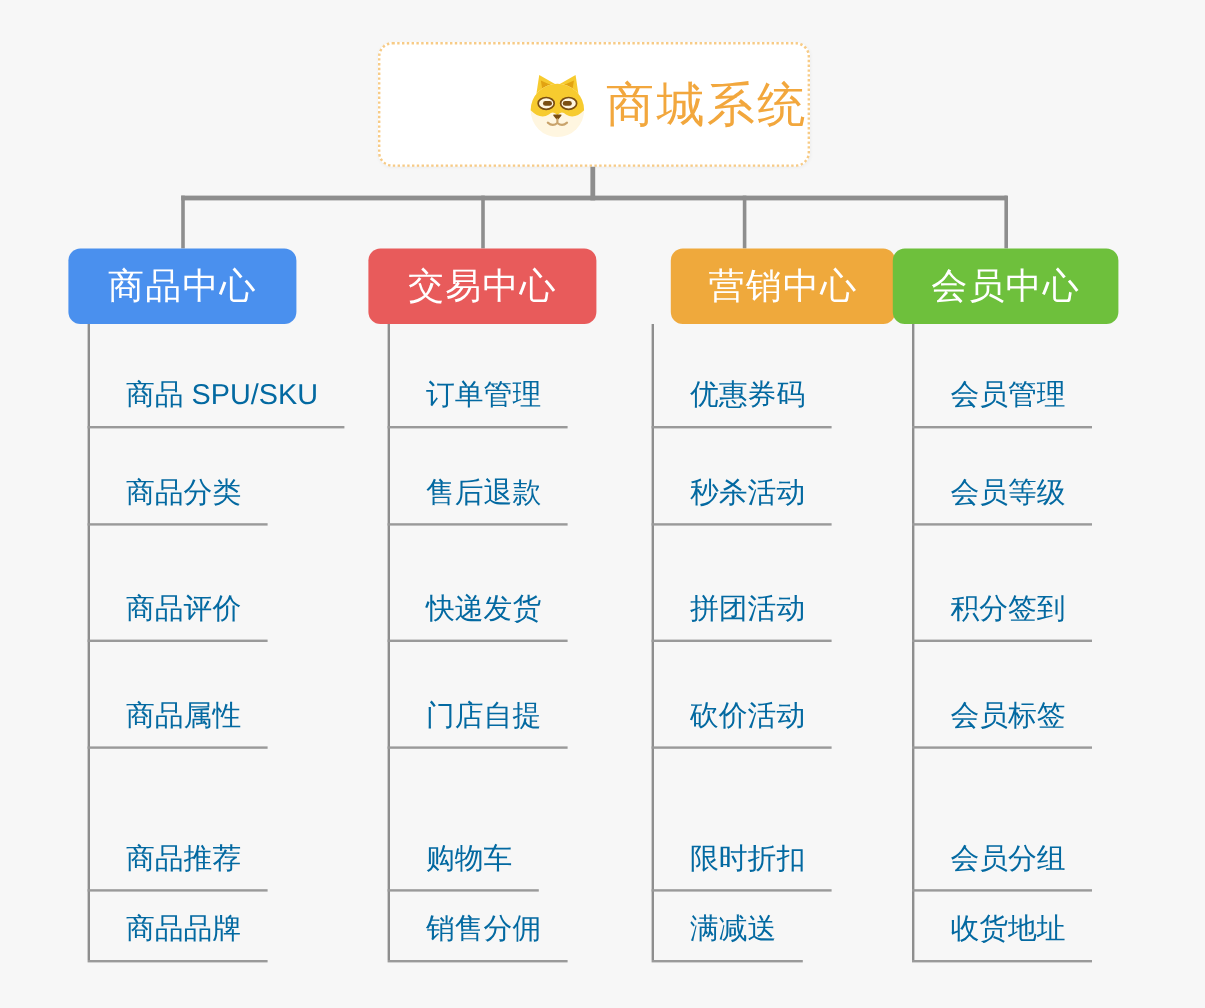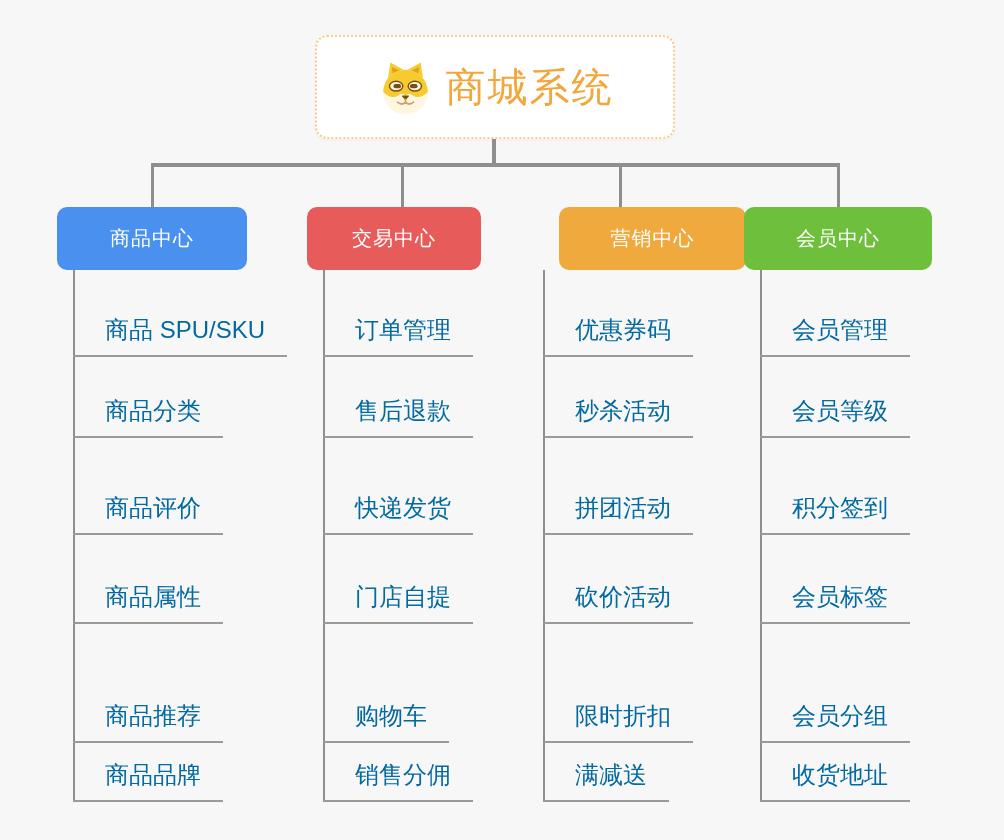--- a/index.html
+++ b/index.html
@@ -9,44 +9,44 @@
     font-family:"Liberation Sans","DejaVu Sans",sans-serif;
     position:relative;overflow:hidden;
   }
   .canvas{position:absolute;inset:0;width:1004px;height:840px;}
 
   
   .root{
     position:absolute;left:315px;top:35px;width:360px;height:104px;
     box-sizing:border-box;background:#FFFFFF;
     border:2px dotted #F7CB86;border-radius:12px;
-    display:flex;align-items:center;justify-content:center;gap:12px;
+    display:flex;align-items:center;justify-content:flex-end;gap:12px;
     box-shadow:0 1px 3px rgba(0,0,0,0.04);
   }
   .root-title{
     font-size:40px;color:#F2A73D;letter-spacing:2px;white-space:nowrap;
   }
   .dog{width:57px;height:57px;display:block;}
 
   
   .line{position:absolute;background:#8E8E8E;}
   .root-drop{left:492px;top:139px;width:4px;height:28px;}
   .bus{left:151px;top:163px;width:688px;height:4px;}
   .drop{top:163px;width:3px;height:44px;}
   .d0{left:151px}.d1{left:401px}.d2{left:619px}.d3{left:837px}
 
   
   .branch{
     position:absolute;top:207px;height:63px;border-radius:10px;
     display:flex;align-items:center;justify-content:center;
-    color:#FFFFFF;font-size:20px;letter-spacing:1px;white-space:nowrap;
+    color:#FFFFFF;font-size:30px;letter-spacing:1px;white-space:nowrap;
     cursor:default;
   }
   .b0{left:57px;width:190px;background:#4A90EE;}
-  .b1{left:307px;width:174px;background:#E85B5B;}
+  .b1{left:307px;width:190px;background:#E85B5B;}
   .b2{left:527px;width:187px;background:#EFA93C;margin-left:32px;}
   .b3{left:744px;width:188px;background:#6EC03C;}
 
   
   .spine{position:absolute;top:270px;height:530px;width:2px;background:#8E8E8E;}
   .s0{left:73px}.s1{left:323px}.s2{left:543px}.s3{left:760px}
 
   
   .leaf{
     position:absolute;display:inline-block;white-space:nowrap;

